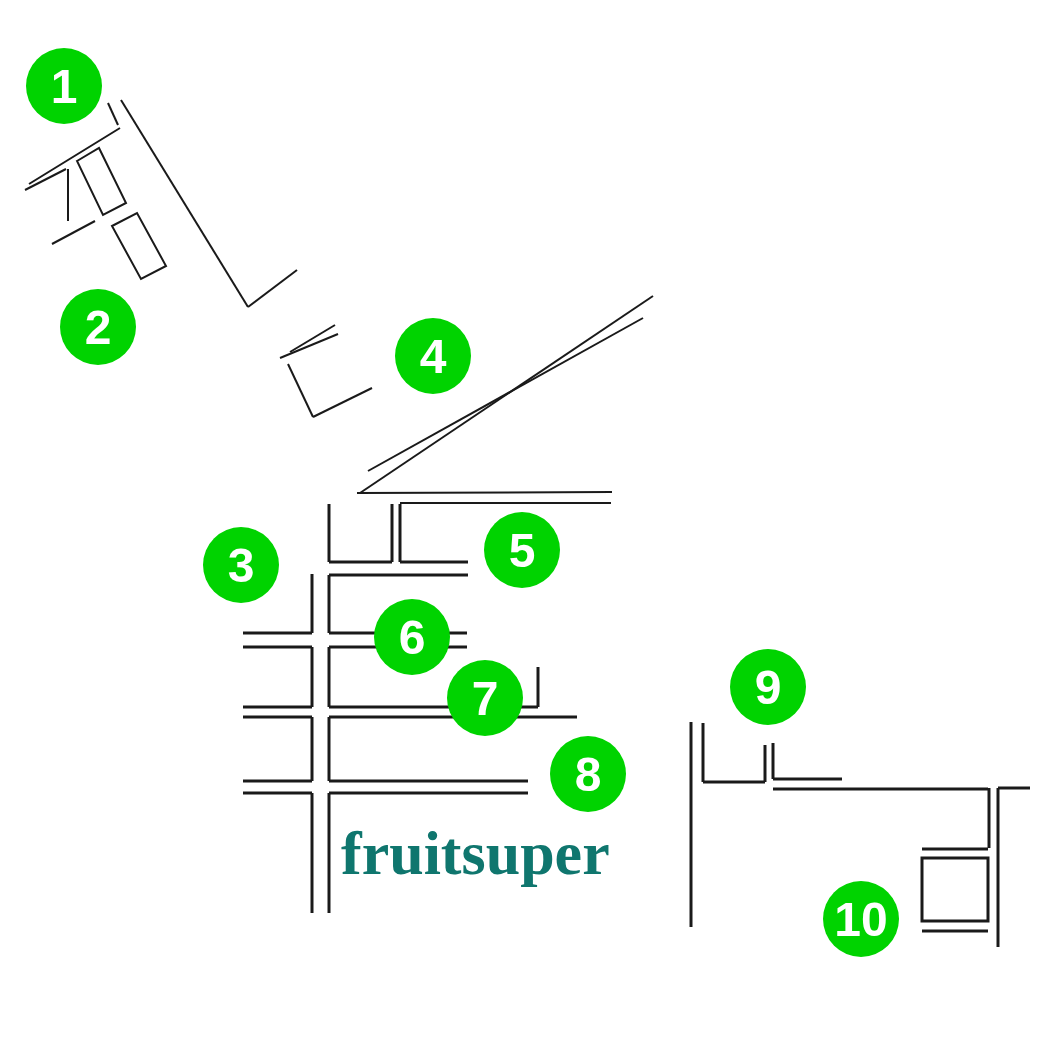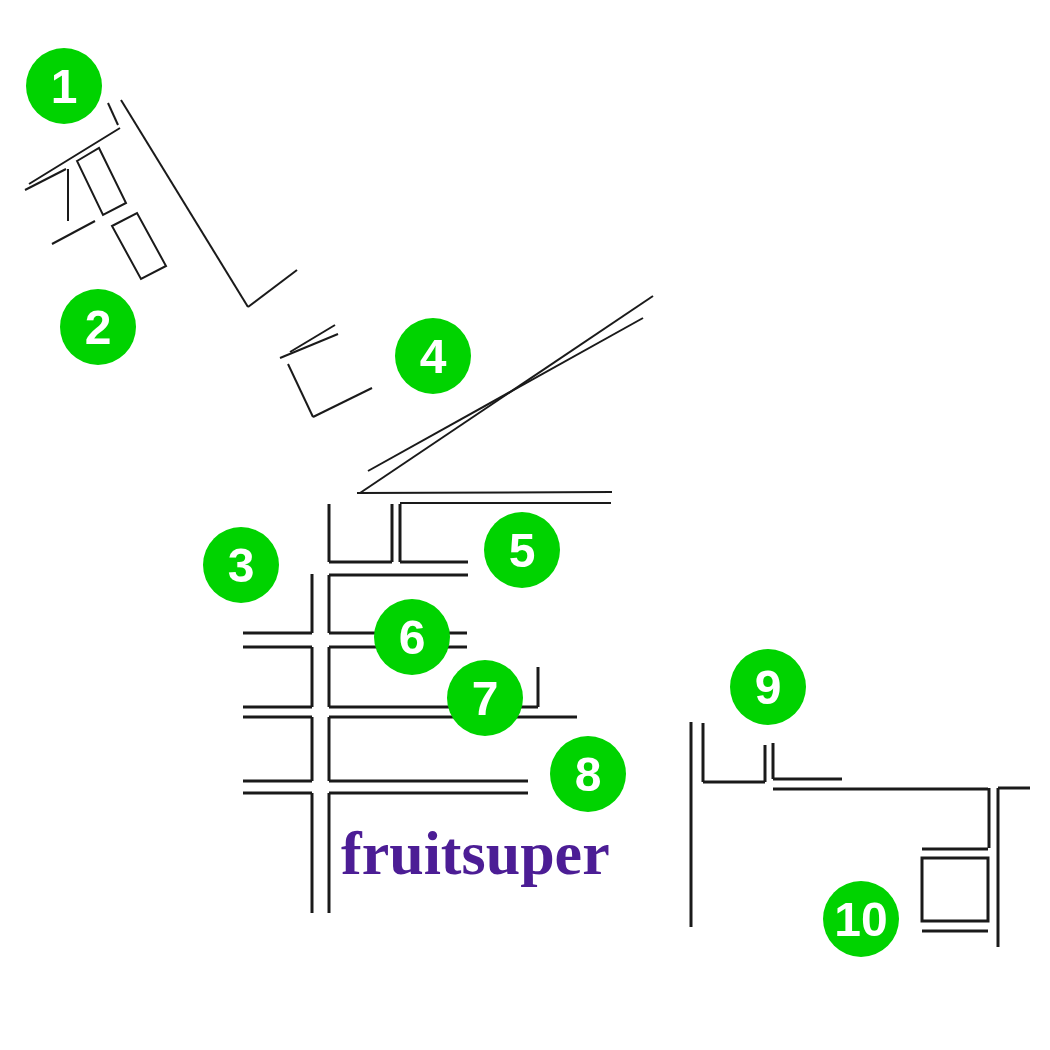--- a/index.html
+++ b/index.html
@@ -131,14 +131,14 @@
       </g>
       <g>
         <circle cx="768" cy="687" r="38" fill="#00d300"></circle>
         <text x="768" y="704.28" text-anchor="middle" fill="#ffffff" font-size="48" class="marker-text">9</text>
       </g>
       <g>
         <circle cx="861" cy="919" r="38" fill="#00d300"></circle>
         <text x="861" y="936.28" text-anchor="middle" fill="#ffffff" font-size="48" class="marker-text">10</text>
       </g>
     </svg>
-  <div class="brand" style="left: 341px; top: 822px; font-size: 62px; color: #4c1d95;">fruitsuper</div>
+  <div class="brand" style="left: 341px; top: 822px; font-size: 62px; color: #0f766e;">fruitsuper</div>
 </div>
 
 </body></html>

